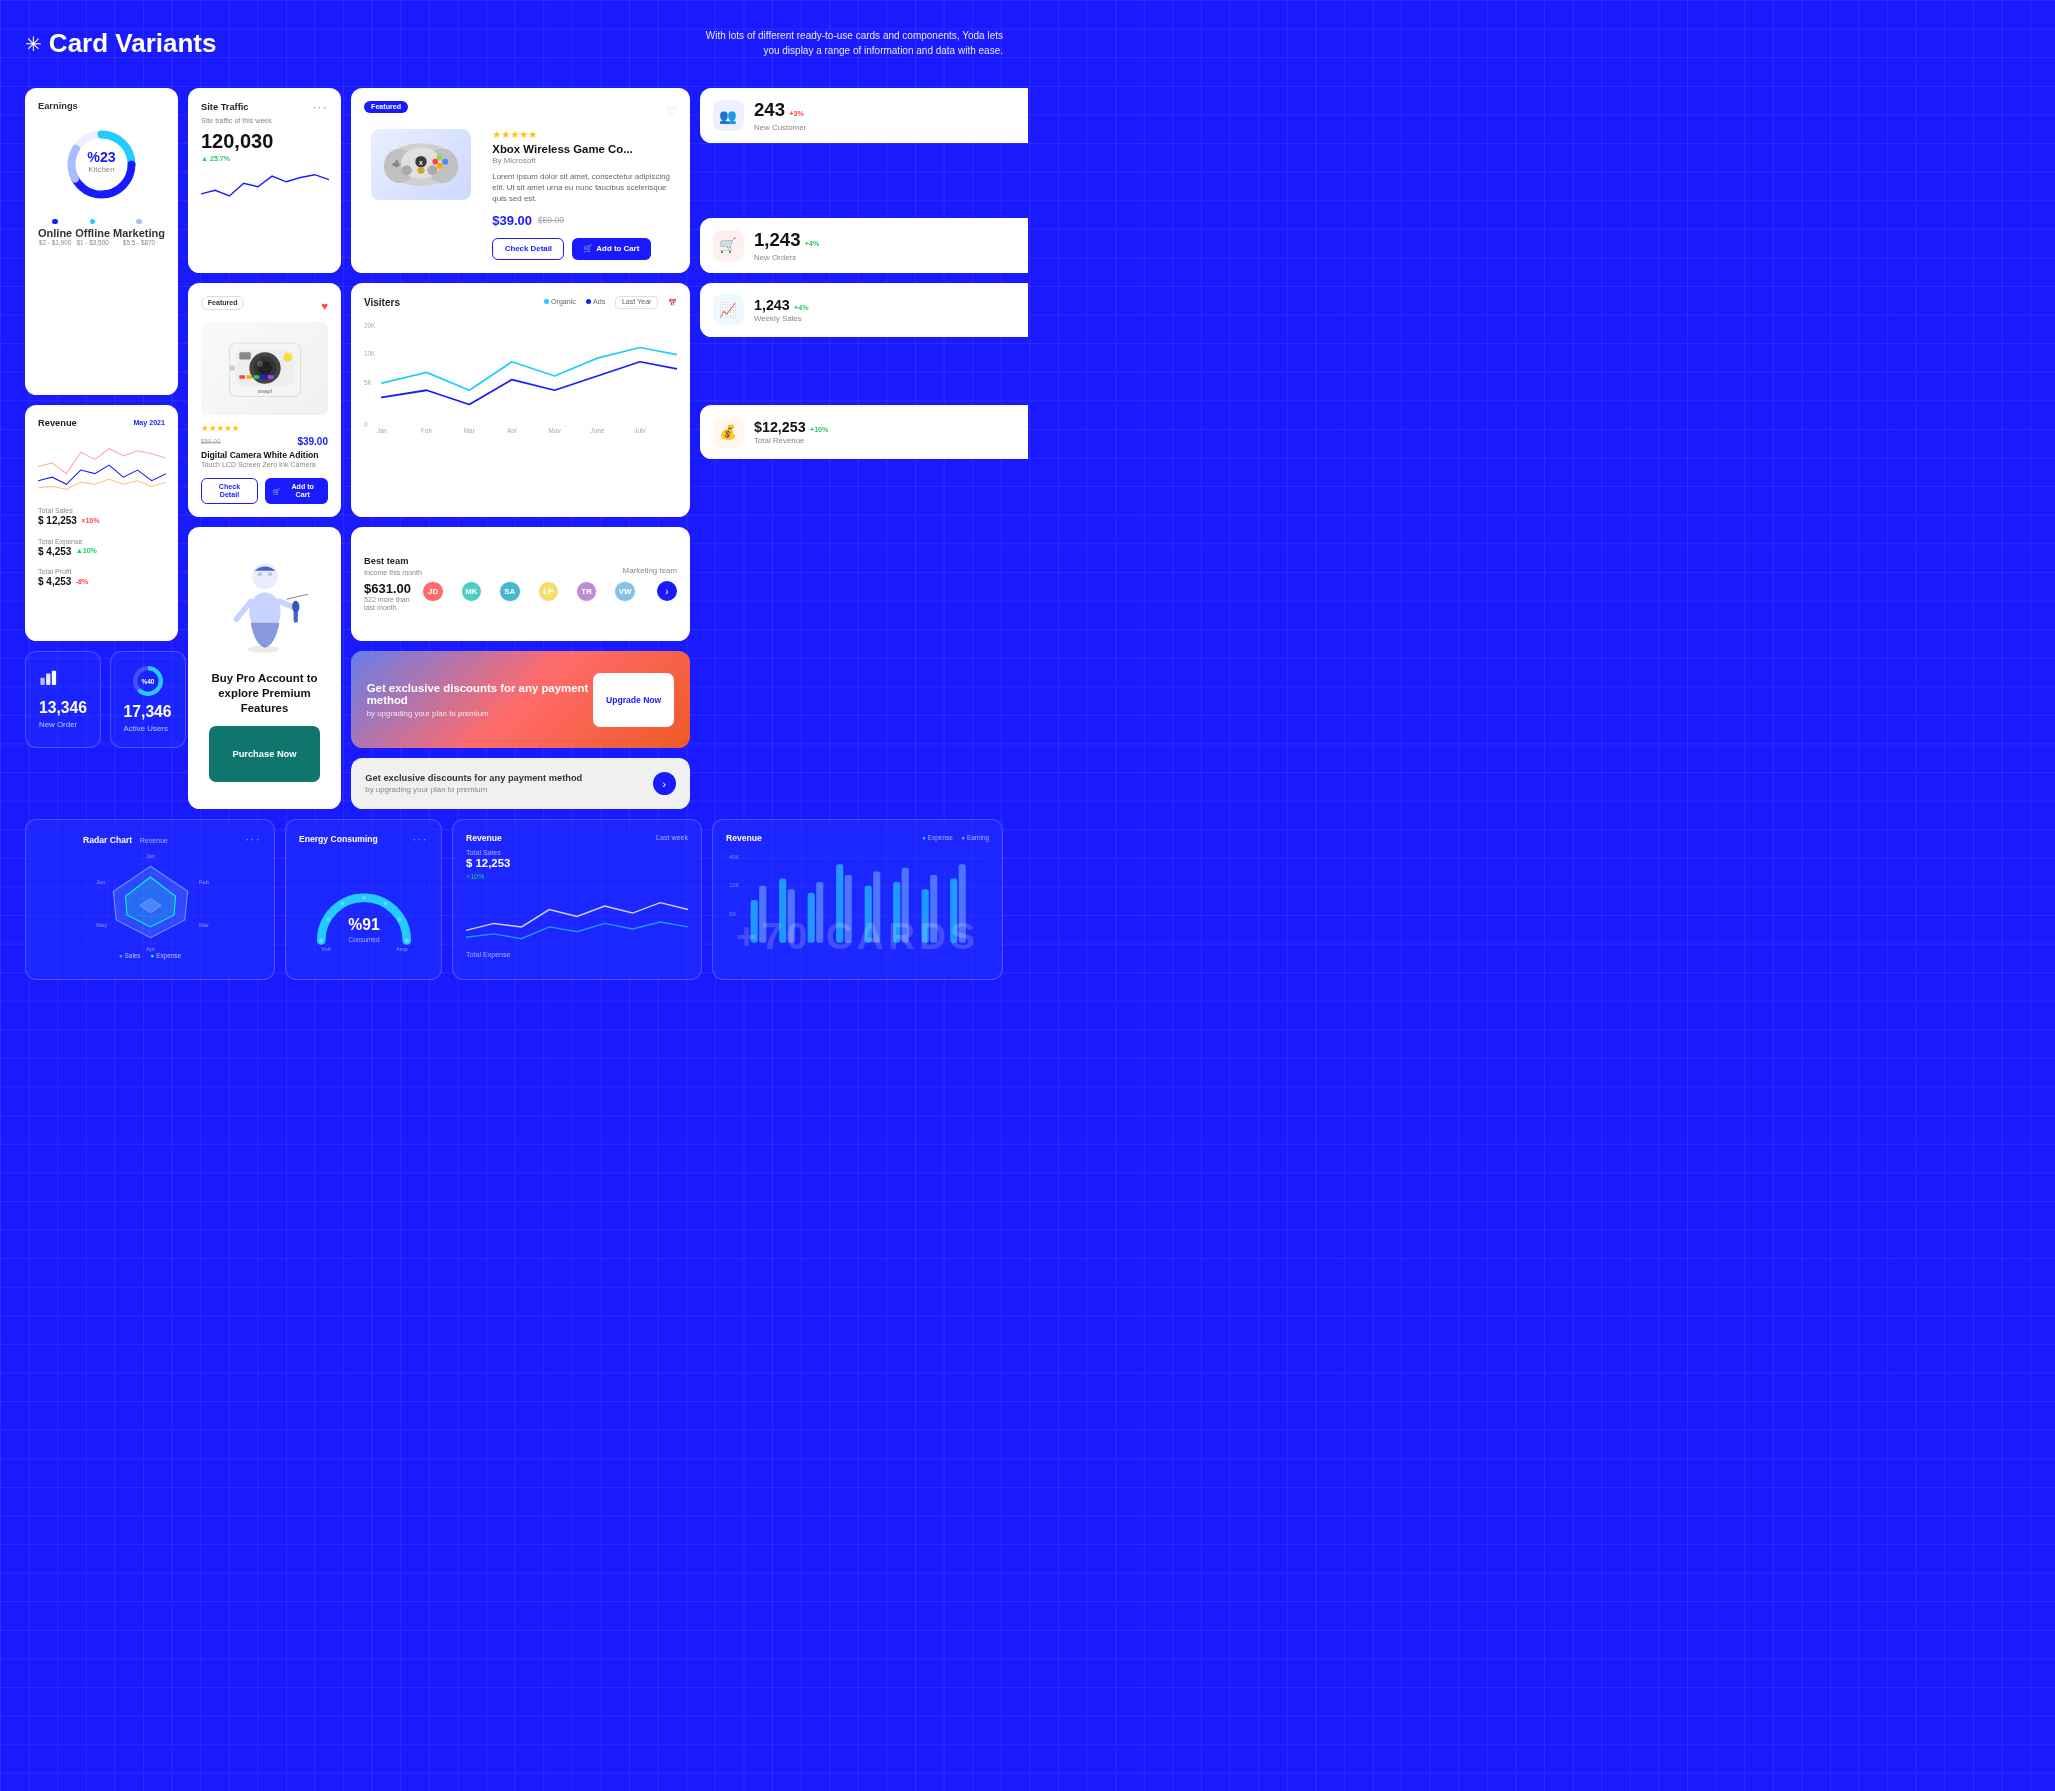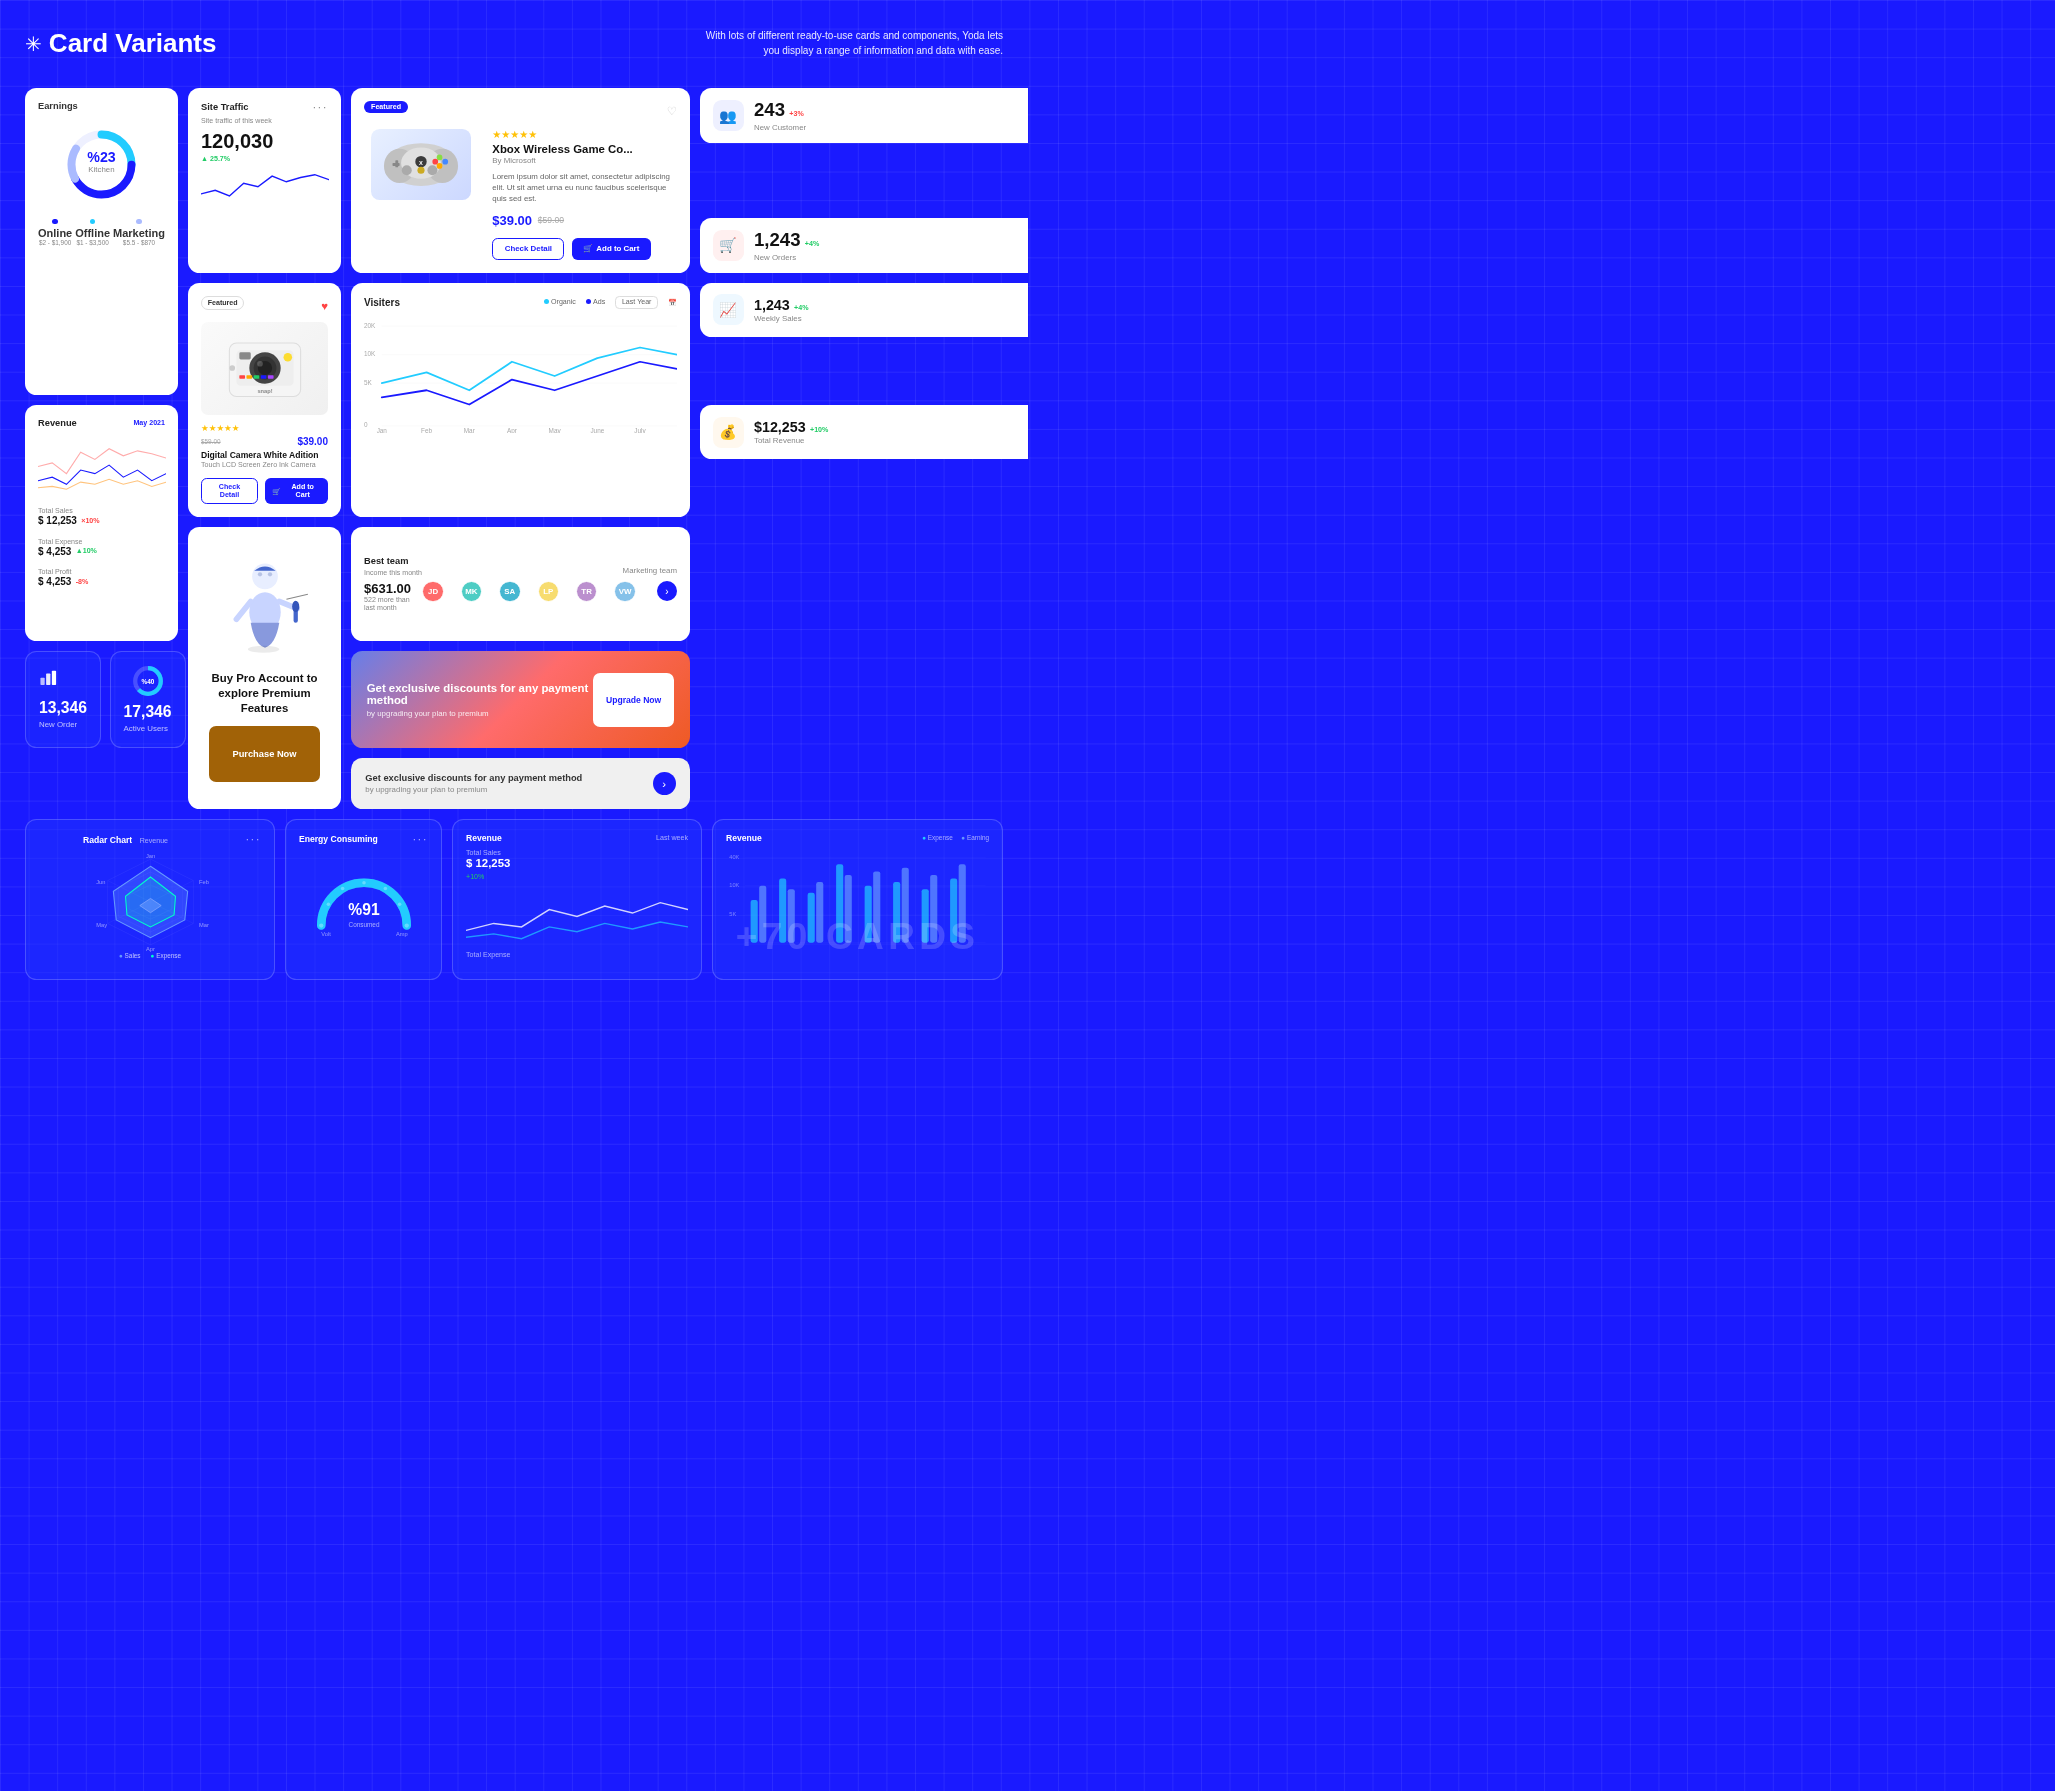--- a/index.html
+++ b/index.html
@@ -571,21 +571,21 @@
       color: rgba(255,255,255,0.7);
     }
     .buy-pro-title {
       font-size: 11.4px;
       font-weight: 700;
       color: #111;
       margin-bottom: 10px;
       line-height: 1.3;
     }
     .buy-pro-btn {
-      background: #a16207;
+      background: #0f766e;
       color: white;
       font-size: 9.3px;
       font-weight: 700;
       padding: 23px 23px;
       border-radius: 7.1px;
       cursor: pointer;
       border: none;
       text-align: right;
     }
 
@@ -1145,21 +1145,21 @@
           <text x="24" y="45" font-size="8" fill="rgba(255,255,255,0.5)">Jun</text>
         </svg>
       </div>
       <div style="display:flex; gap:10px; justify-content:center;">
         <span style="font-size:6.4px; color:rgba(255,255,255,0.7);"><span style="color:#6699ff;">● </span><span>Sales</span></span>
         <span style="font-size:6.4px; color:rgba(255,255,255,0.7);"><span style="color:#00ffcc;">● </span><span>Expense</span></span>
       </div>
     </div>
 
     <div class="energy-card">
-      <div style="display:flex; justify-content:space-between; align-items:center; margin-bottom:2px; width:100%;">
+      <div style="display:flex; justify-content:space-between; align-items:center; margin-bottom:17px; width:100%;">
         <span style="font-size:8.6px; font-weight:700; color:white;">Energy Consuming</span>
         <span class="dots-menu" style="color:rgba(255,255,255,0.6);">···</span>
       </div>
       <div>
         <svg width="114" height="93" viewBox="0 0 160 130">
 
           <path d="M 20 110 A 60 60 0 0 1 140 110" fill="none" stroke="rgba(255,255,255,0.15)" stroke-width="12" stroke-linecap="round"></path>
           <path d="M 20 110 A 60 60 0 0 1 140 110" fill="none" stroke="#22ccff" stroke-width="12" stroke-linecap="round" stroke-dasharray="200 25"></path>
 
           <circle cx="20" cy="110" r="3" fill="rgba(255,255,255,0.3)"></circle>

